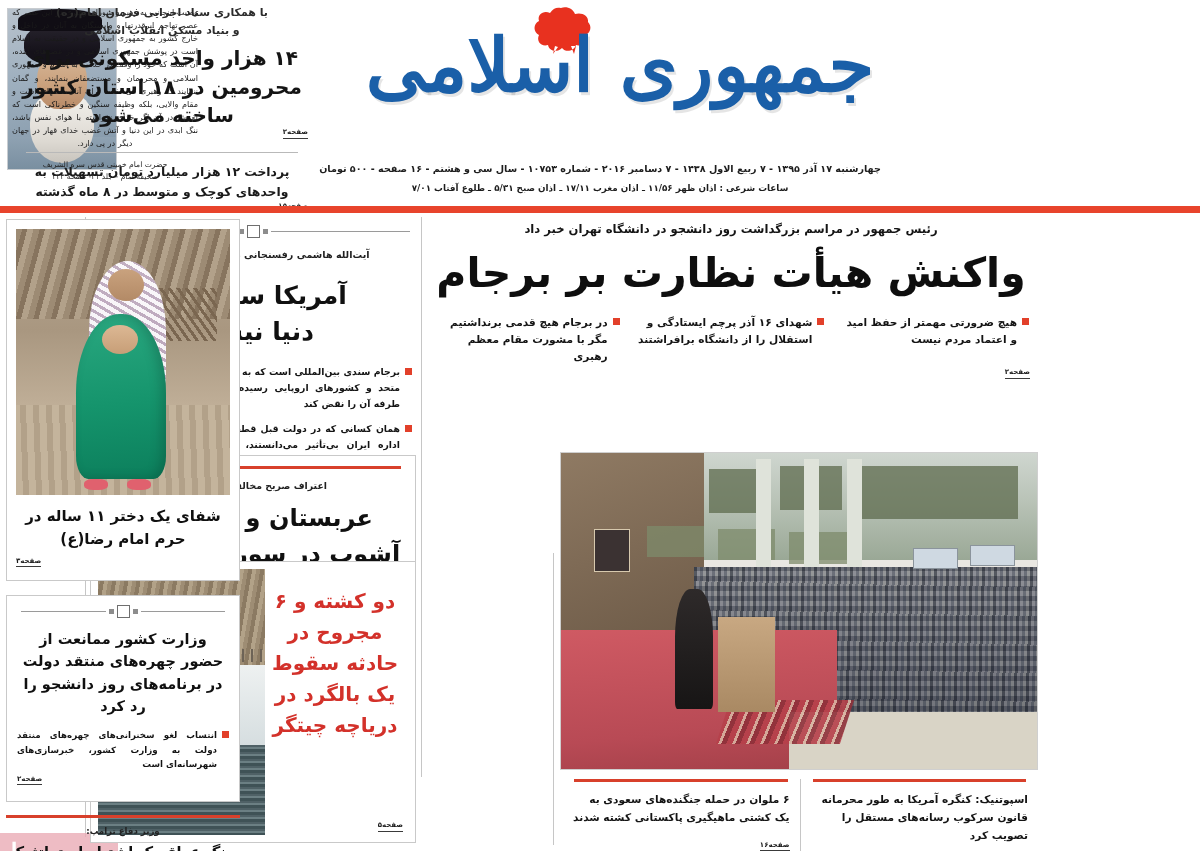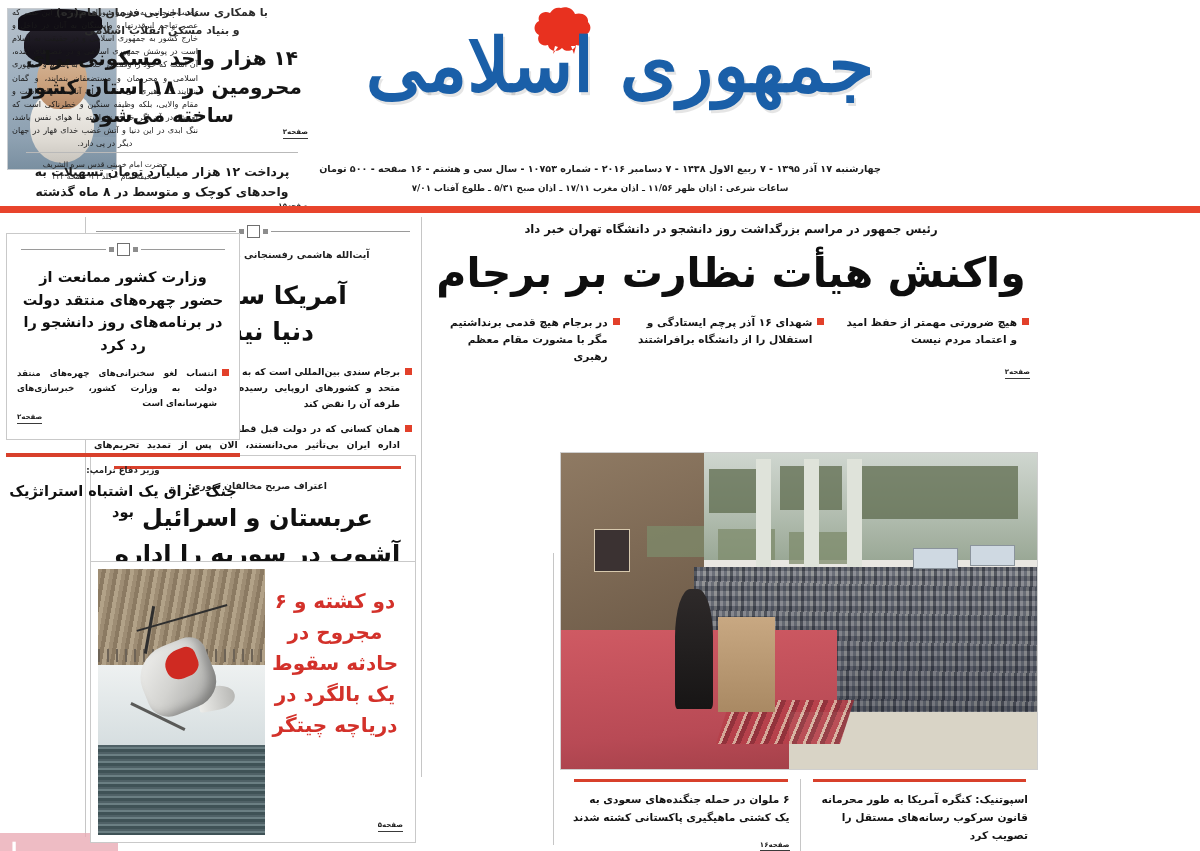--- a/index.html
+++ b/index.html
@@ -456,20 +456,37 @@
         <div class="cp-rotor"></div>
         <div class="cp-rotor2"></div>
         <div class="cp-skid"></div>
       </div>
       <div class="crash-head">دو کشته و ۶ مجروح در حادثه سقوط یک بالگرد در دریاچه چیتگر</div>
       <span class="pageref crash-pr">صفحه۵</span>
     </div>
 
     <div class="rightcol">
 
+      <div class="rc-photo-card">
+        <div class="rc-photo">
+          <div class="rcp-rocks"></div>
+          <div class="rcp-wood"></div>
+          <div class="rcp-ground"></div>
+          <div class="rcp-woman"></div>
+          <div class="rcp-woman-face"></div>
+          <div class="rcp-girl"></div>
+          <div class="rcp-girl-face"></div>
+          <div class="rcp-shoe1"></div>
+          <div class="rcp-shoe2"></div>
+        </div>
+        <div class="rc-cap">شفای یک دختر ۱۱ ساله در حرم امام رضا(ع)</div>
+        <div class="rc-cap-pr" style="position:relative;height:13px;">
+          <span class="pageref" style="position:absolute;left:0;">صفحه۳</span>
+        </div>
+      </div>
 
       <div class="rc-box">
         <div class="orn" style="margin:0 4px 10px 4px;">
           <span class="orn-line"></span>
           <span class="orn-sq-s"></span>
           <span class="orn-sq-b"></span>
           <span class="orn-sq-s"></span>
           <span class="orn-line"></span>
         </div>
         <div class="rc-head2">وزارت کشور ممانعت از حضور چهره‌های منتقد دولت در برنامه‌های روز دانشجو را رد کرد</div>

